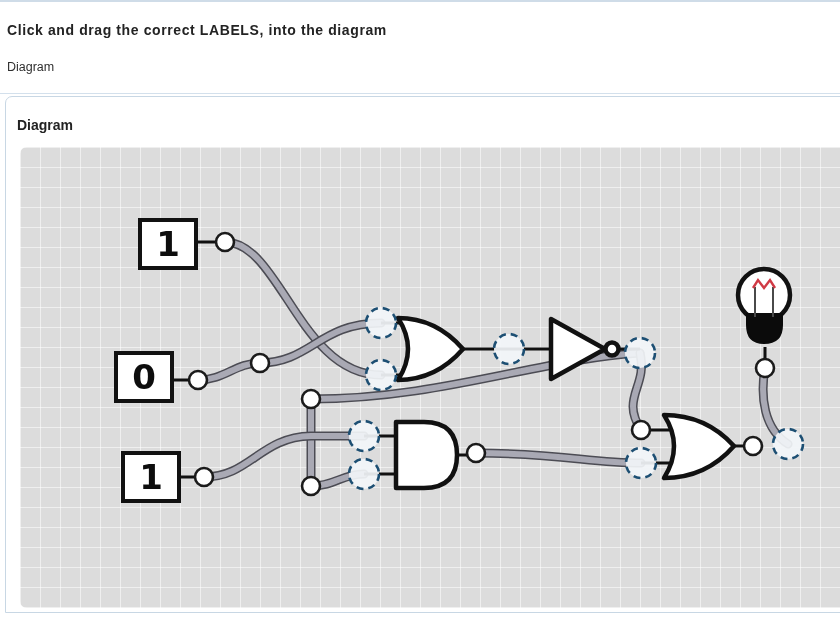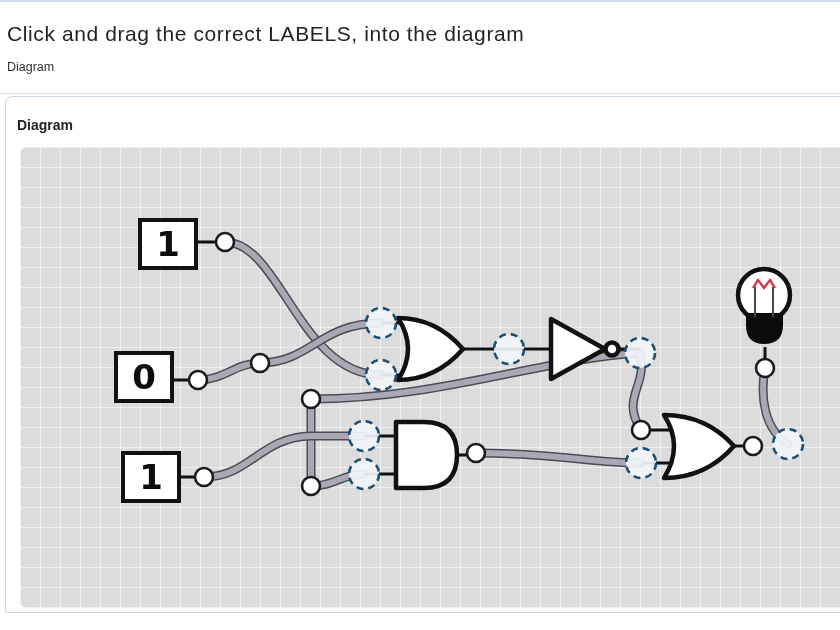--- a/index.html
+++ b/index.html
@@ -20,22 +20,22 @@
     position: absolute;
     top: 0; left: 0;
     width: 840px;
     height: 2px;
     background: #cfdce8;
   }
   .page-title {
     position: absolute;
     left: 7px;
     top: 22px;
-    font-size: 21px;
-    font-weight: normal;
+    font-size: 14px;
+    font-weight: bold;
     letter-spacing: 0.6px;
     color: #232323;
     white-space: nowrap;
   }
   .breadcrumb {
     position: absolute;
     left: 7px;
     top: 60px;
     font-size: 12.5px;
     color: #2f2f2f;

